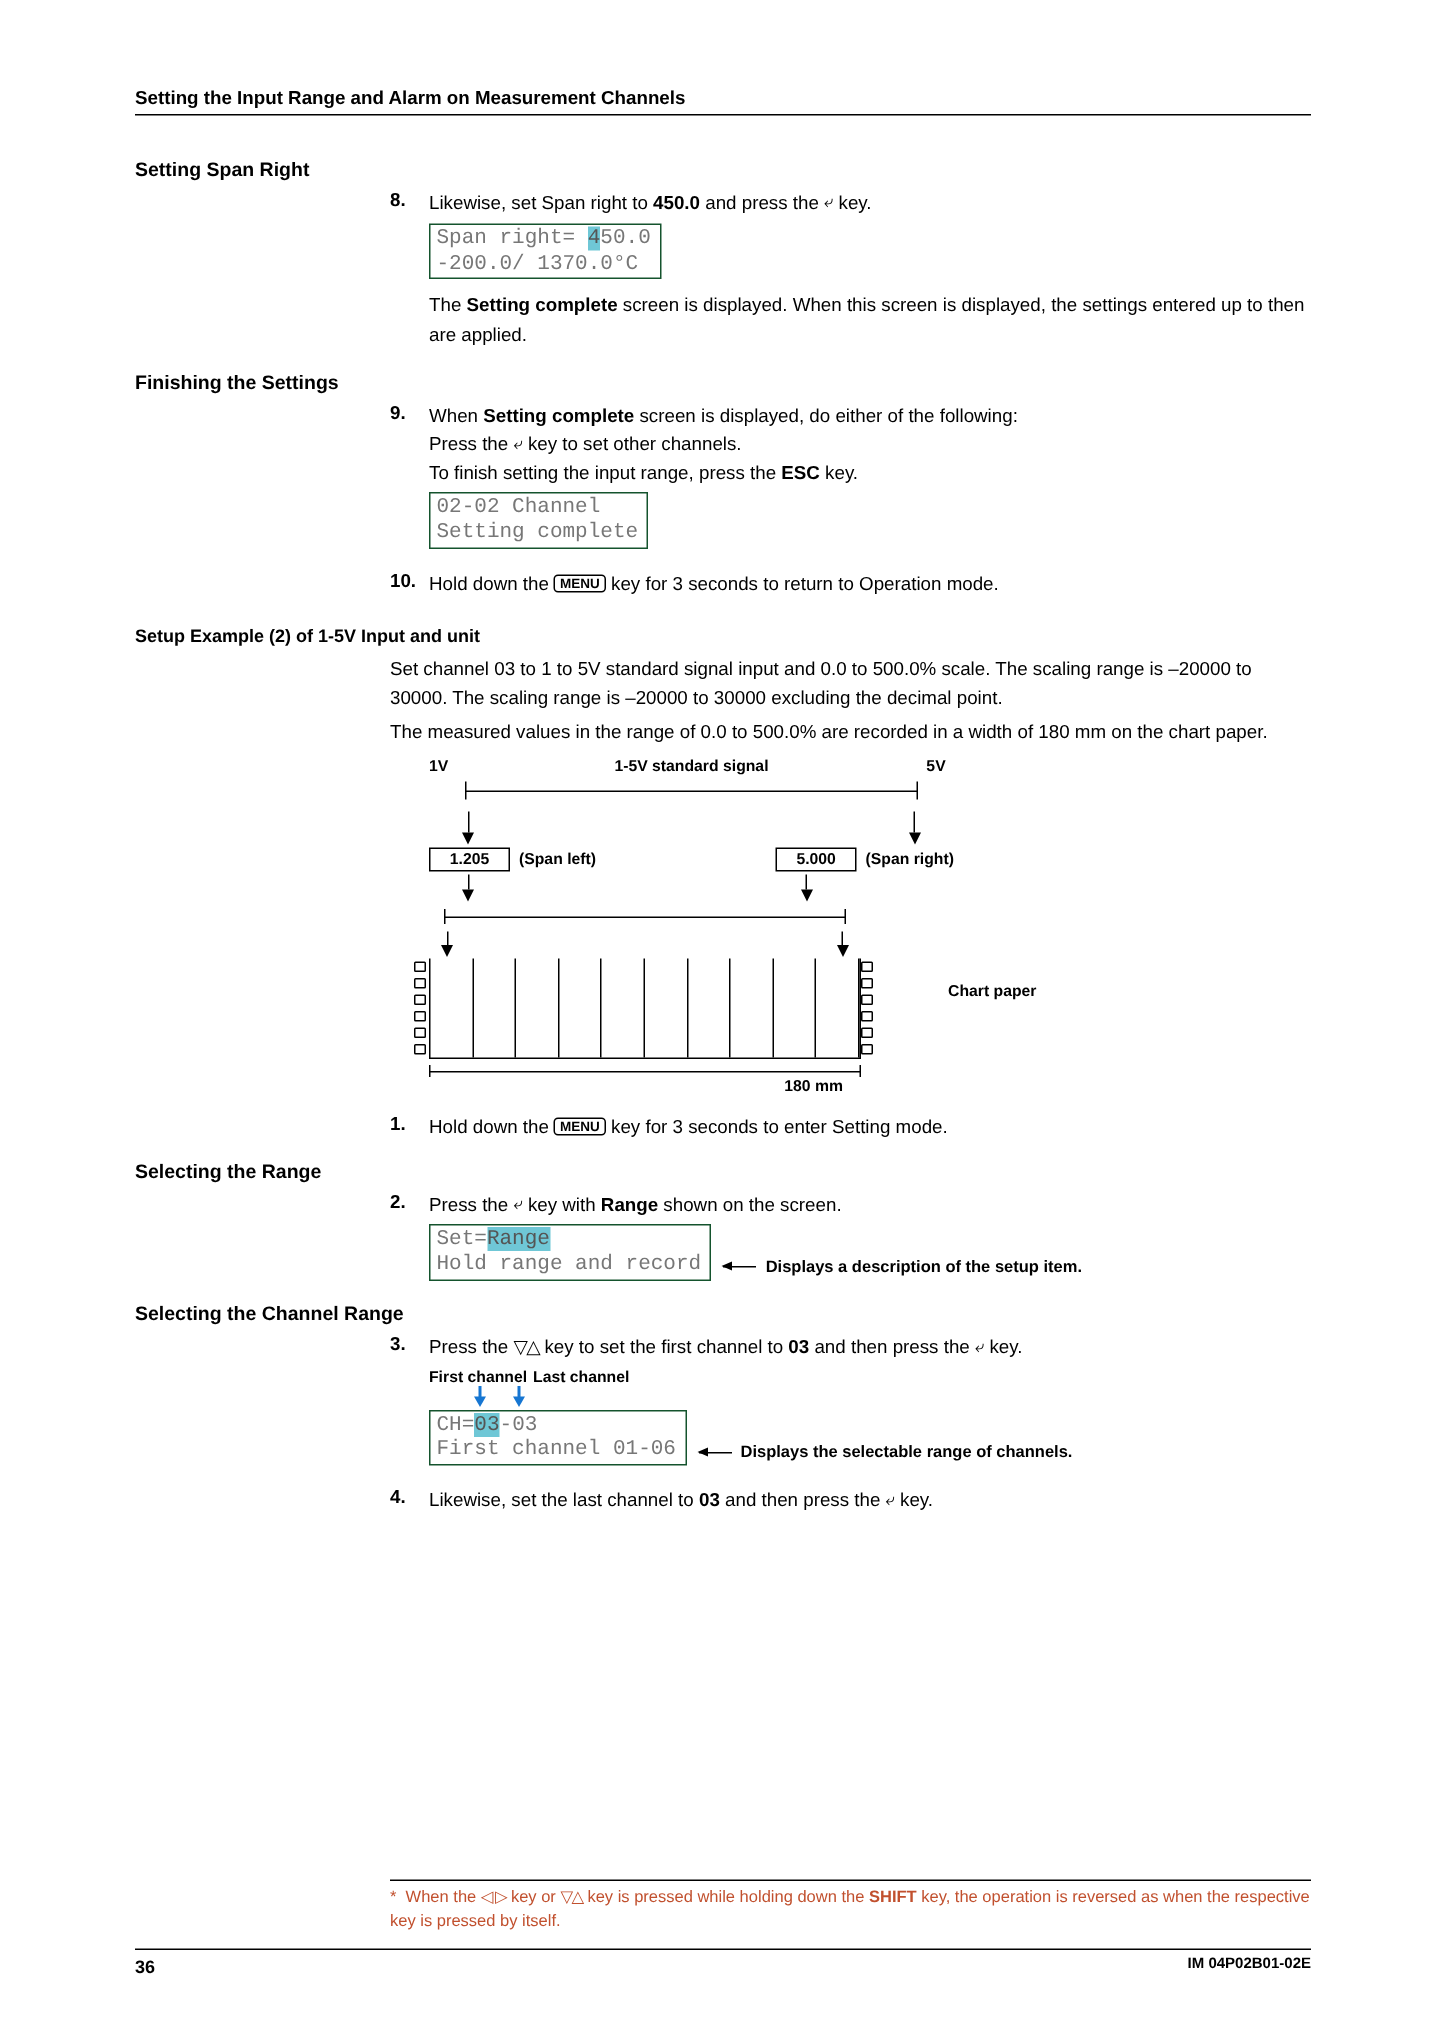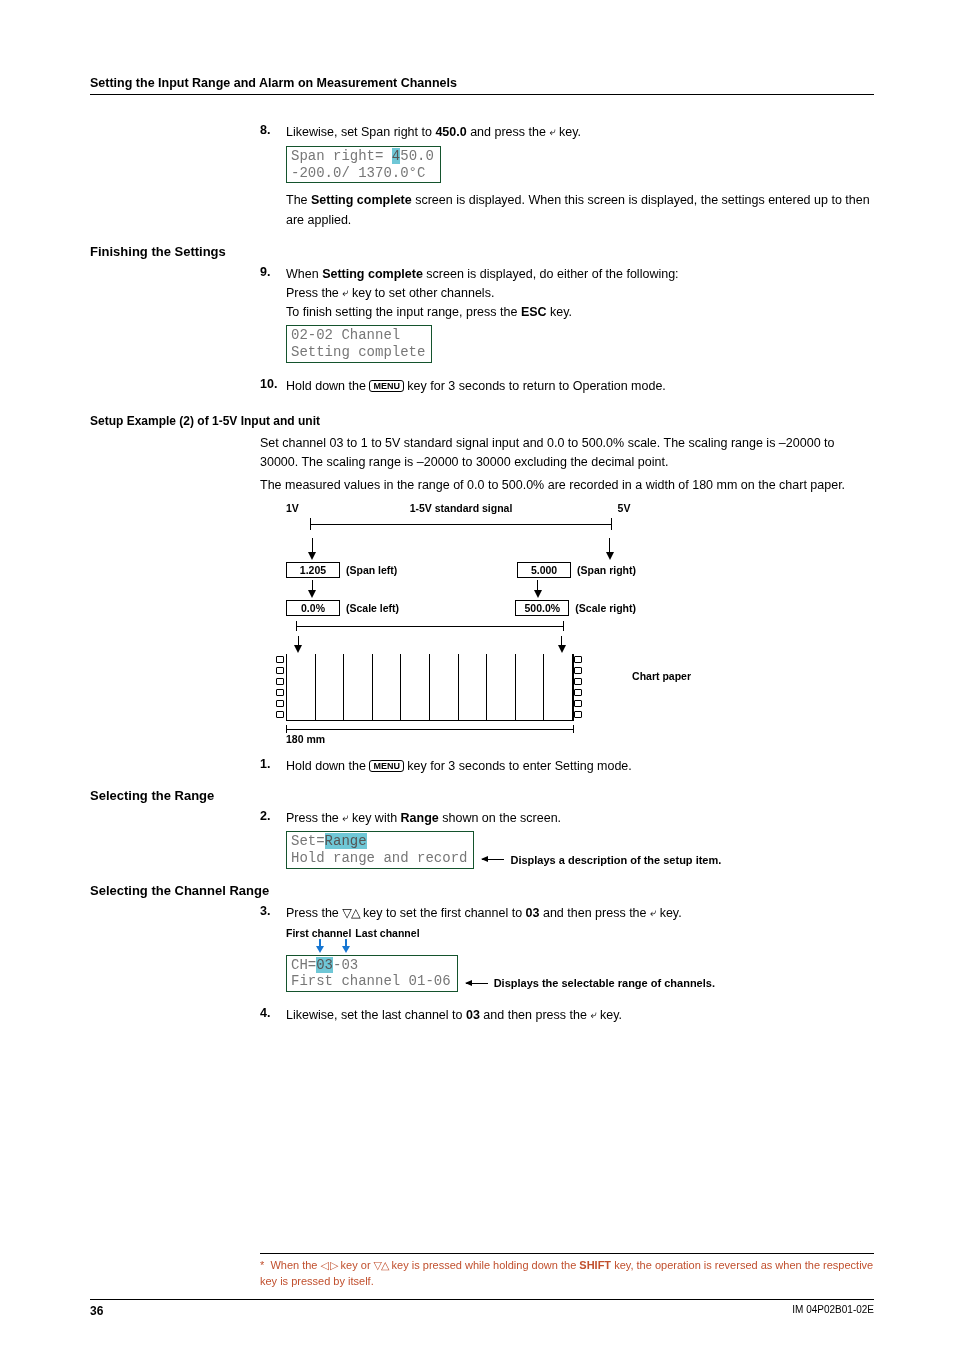--- a/index.html
+++ b/index.html
@@ -9,21 +9,21 @@
     color: #000;
     margin: 0;
     padding: 0;
     width: 954px;
     height: 1350px;
     box-sizing: border-box;
     position: relative;
     background: #fff;
   }
   .page {
-    padding: 76px 80px 40px 90px;
+    padding: 58px 80px 40px 90px;
     position: relative;
     height: 100%;
     box-sizing: border-box;
   }
   .running-header {
     font-weight: bold;
     font-size: 12.5px;
     padding-bottom: 4px;
     border-bottom: 1.5px solid #000;
     margin-bottom: 28px;
@@ -89,21 +89,21 @@
     bottom: 32px;
     left: 90px;
     right: 80px;
     border-top: 1.5px solid #000;
     padding-top: 4px;
     display: flex;
     justify-content: space-between;
     font-size: 12px;
   }
   .page-num-row .pn { font-weight: bold; }
-  .page-num-row .doc { font-size: 10px; font-weight: normal; }
+  .page-num-row .doc { font-size: 10px; font-weight: bold; }
 
   
   .diagram {
     margin: 6px 0 14px 196px;
     width: 350px;
     font-size: 10.5px;
     font-weight: bold;
   }
   .diag-row { display: flex; align-items: center; margin: 2px 0; }
   .vbox {
@@ -202,20 +202,21 @@
     letter-spacing: -1px;
   }
 </style>
 </head>
 <body>
 
 <div class="page">
   <div class="running-header">Setting the Input Range and Alarm on Measurement Channels</div>
 
   
+  <h3 class="sect indent1">Setting Span Right</h3>
   <div class="num-item">
     <div class="num">8.</div>
     <div class="body">
       <span>Likewise, set Span right to </span><b>450.0</b><span> and press the </span><span class="key-icon">⤶</span><span> key.</span>
     </div>
   </div>
   <div class="lcd"><span>Span right= </span><span class="hl">4</span><span>50.0</span>
 <span>-200.0/ 1370.0°C</span></div>
   <div class="para">
     <span>The </span><b>Setting complete</b><span> screen is displayed. When this screen is displayed, the settings entered up to then are applied.</span>
@@ -270,27 +271,20 @@
       <span style="flex:1;"></span>
       <span class="vbox">5.000</span>
       <span style="margin-left:6px;">(Span right)</span>
     </div>
     <div class="arrow-down-line" style="height:18px;">
       <div class="stem" style="left:26px; height:10px;"></div>
         <div class="ad" style="left:22px; top:10px;"></div>
       <div class="stem" style="right:98px; height:10px;"></div>
         <div class="ad" style="right:94px; top:10px;"></div>
     </div>
-    <div class="diag-row">
-      <span class="vbox">0.0%</span>
-      <span style="margin-left:6px;">(Scale left)</span>
-      <span style="flex:1;"></span>
-      <span class="vbox">500.0%</span>
-      <span style="margin-left:6px;">(Scale right)</span>
-    </div>
     <div class="diag-bottom-scale">
       <div style="position:absolute; left:10px; right:72px; top:8px; border-top:1px solid #000;"></div>
       <div style="position:absolute; left:10px; top:3px; height:10px; border-left:1px solid #000;"></div>
       <div style="position:absolute; right:72px; top:3px; height:10px; border-left:1px solid #000;"></div>
     </div>
     <div class="arrow-down-line" style="height:16px;">
       <div class="stem" style="left:12px; height:9px;"></div>
         <div class="ad" style="left:8px; top:9px;"></div>
       <div class="stem" style="right:74px; height:9px;"></div>
         <div class="ad" style="right:70px; top:9px;"></div>
@@ -323,21 +317,21 @@
             <div class="perf-hole"></div>
             <div class="perf-hole"></div>
             <div class="perf-hole"></div>
           </div>
       </div>
     </div>
     <div style="position:relative; height:22px; margin-right:62px;">
       <div style="position:absolute; left:0; top:4px; height:8px; border-left:1px solid #000;"></div>
       <div style="position:absolute; right:0; top:4px; height:8px; border-left:1px solid #000;"></div>
       <div style="position:absolute; left:0; right:0; top:8px; border-top:1px solid #000;"></div>
-      <div style="position:absolute; left:0; right:0; top:12px; text-align:left;">180 mm</div>
+      <div style="position:absolute; left:0; right:12px; top:12px; text-align:right;">180 mm</div>
     </div>
   </div>
 
   
   <div class="num-item">
     <div class="num">1.</div>
     <div class="body">
       <span>Hold down the </span><span class="menu-key">MENU</span><span> key for 3 seconds to enter Setting mode.</span>
     </div>
   </div>

